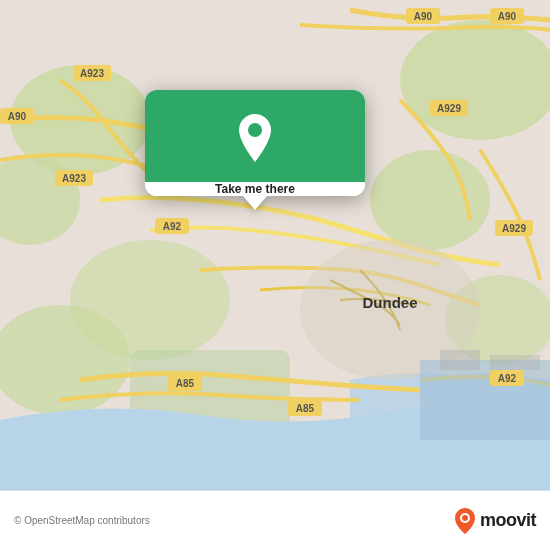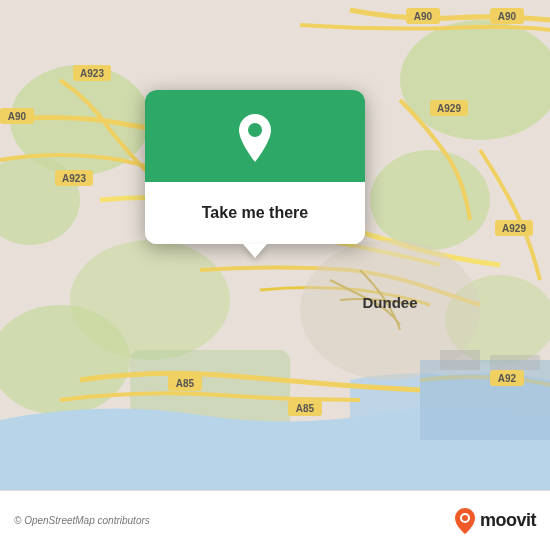--- a/index.html
+++ b/index.html
@@ -51,22 +51,22 @@
       width: 42px;
       height: 52px;
       position: relative;
     }
 
     #popup-button {
       width: 100%;
       background: white;
       border: none;
       border-radius: 0 0 12px 12px;
-      padding: 22px 10px;
-      font-size: 16px;
+      padding: 0 10px;
+      font-size: 12px;
       font-weight: 600;
       color: #222;
       cursor: pointer;
       text-align: center;
     }
 
     
     #bottom-bar {
       width: 550px;
       height: 60px;
@@ -104,21 +104,20 @@
       font-size: 18px;
       font-weight: 700;
       color: #222;
       letter-spacing: -0.5px;
     }
 
     #bottom-content {
       display: flex;
       flex-direction: column;
       flex: 1;
-      font-style: italic;
     }
   </style>
 </head>
 <body>
 
 <div id="map-container">
   <svg id="map-svg" viewBox="0 0 550 490" xmlns="http://www.w3.org/2000/svg">
 
     <rect width="550" height="490" fill="#e8e0d8"></rect>
 

